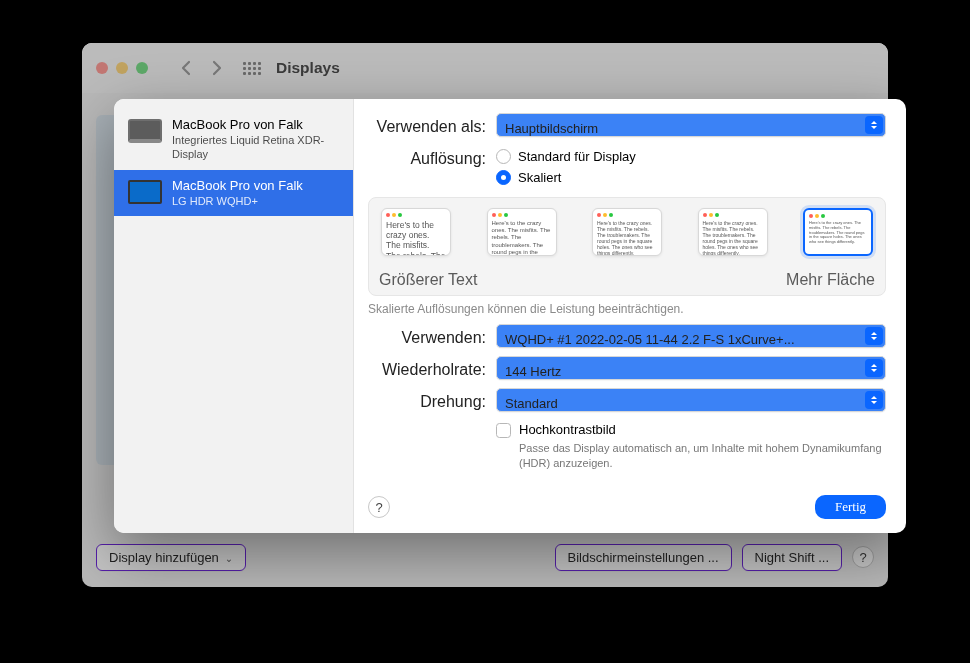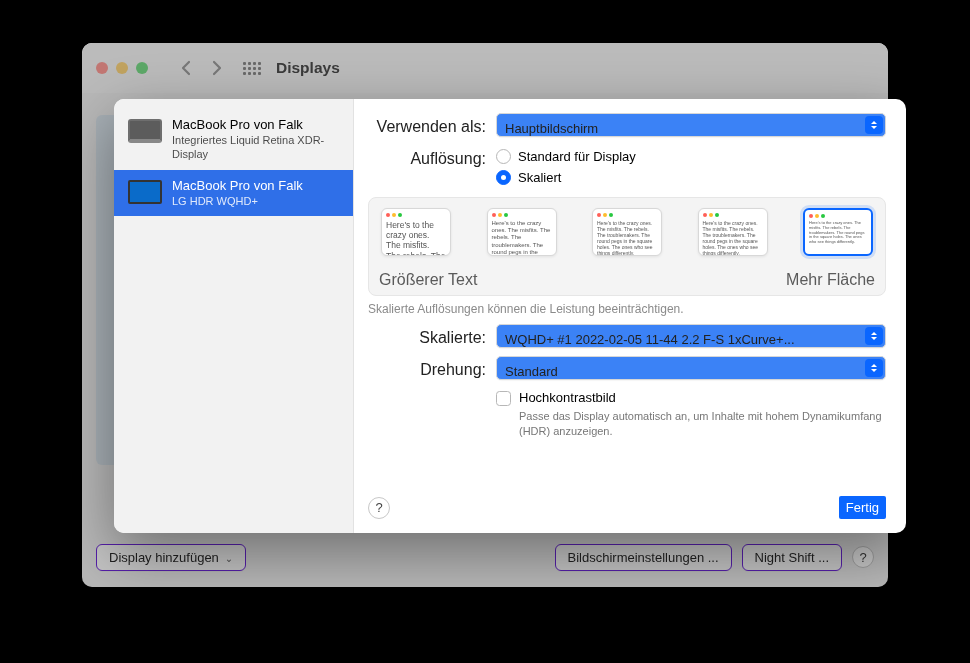--- a/index.html
+++ b/index.html
@@ -65,21 +65,21 @@
     .dthumb .minitl i{ width:4px; height:4px; border-radius:50%;}
     .dthumb.big .txt{ font-size:8.5px; }
     .dthumb.small .txt{ font-size:5px; }
     .dthumb.tiny .txt{ font-size:4px; }
     .scale-labels{ display:flex; justify-content:space-between; font-size:16px; color:#5a5a5a; margin-top:9px;}
     .note{ font-size:12px; color:#8a8a8a; margin-top:6px; margin-bottom:8px; }
     .cb-row{ display:flex; align-items:flex-start; gap:8px; font-size:13px; padding-top:2px;}
     .cb{ width:15px;height:15px;border:1px solid #b7b7b7;border-radius:3.5px;background:#fff; flex-shrink:0; margin-top:1px;}
     .hint{ font-size:11px; color:#777; margin-top:4px; line-height:1.4;}
     .footer{ margin-top:auto; display:flex; align-items:center; }
-    .done-btn{ margin-left:auto; background:#0a66ff; color:#fff; border:none; border-radius:2px; padding:4px 7px; font-size:13px; font-weight:500;}
+    .done-btn{ margin-left:auto; background:#0a66ff; color:#fff; border:none; border-radius:10px; padding:4px 20px; font-size:13px; font-weight:500;font-family:Liberation Serif, serif;}
   </style>
 </head>
 <body>
 
 <div class="window">
   <div class="titlebar">
     <div class="traffic">
       <div class="tl red dim"></div>
       <div class="tl yellow dim"></div>
       <div class="tl green dim"></div>
@@ -210,24 +210,33 @@
             </div>
         </div>
         <div class="scale-labels">
           <span>Größerer Text</span>
           <span>Mehr Fläche</span>
         </div>
       </div>
       <div class="note">Skalierte Auflösungen können die Leistung beeinträchtigen.</div>
     </div>
     <div class="row">
-      <div class="label">Skalierte:</div>
+      <div class="label">Verwenden:</div>
       <div class="ctrl">
           <div class="select">
             <span style="white-space:nowrap;overflow:hidden;text-overflow:ellipsis;">WQHD+ #1 2022-02-05 11-44 2.2 F-S 1xCurve+...</span>
+            <span class="caps"></span>
+          </div>
+        </div>
+    </div>
+    <div class="row">
+      <div class="label">Wiederholrate:</div>
+      <div class="ctrl">
+          <div class="select">
+            <span>144 Hertz</span>
             <span class="caps"></span>
           </div>
         </div>
     </div>
     <div class="row">
       <div class="label">Drehung:</div>
       <div class="ctrl">
           <div class="select">
             <span>Standard</span>
             <span class="caps"></span>

